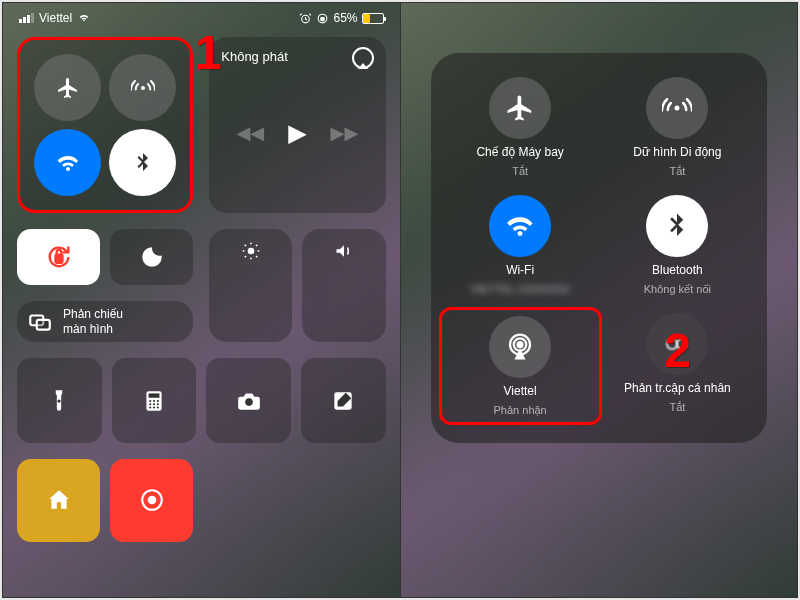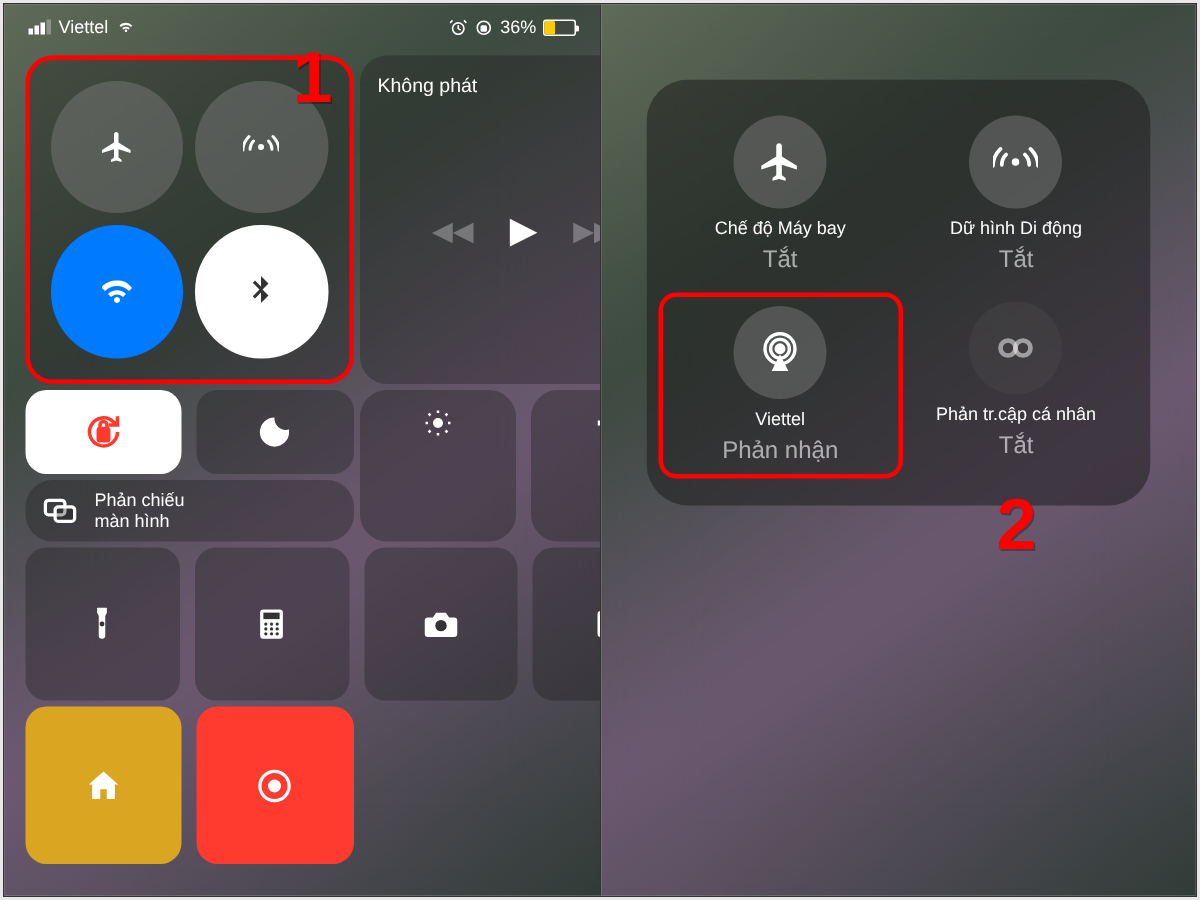--- a/index.html
+++ b/index.html
@@ -61,23 +61,23 @@
     .battery-fill { height: 100%; width: 36%; background: #ffcc00; border-radius: 1px;}
     
     
     .cc-container {
       position: absolute;
       top: 34px;
       left: 14px;
       right: 14px;
       bottom: 0;
       display: grid;
-      grid-template-columns: 1fr;
+      grid-template-columns: 1fr 1fr;
       grid-auto-rows: min-content;
-      gap: 4px;
+      gap: 16px;
       z-index: 3;
     }
     .module {
       background: rgba(30,30,30,0.35);
       border-radius: 18px;
     }
     .module-connectivity {
       aspect-ratio: 1;
       display: grid;
       grid-template-columns: 1fr 1fr;
@@ -191,21 +191,21 @@
     .exp-circle {
       width: 62px;
       height: 62px;
       border-radius: 50%;
       display: flex;
       align-items: center;
       justify-content: center;
     }
     .exp-circle svg { width: 30px; height: 30px; }
     .exp-label { color: #fff; font-size: 12px; font-weight: 500;}
-    .exp-sub { color: rgba(255,255,255,0.6); font-size: 16px;}
+    .exp-sub { color: rgba(255,255,255,0.6); font-size: 11px;}
     .exp-sub-blur { filter: blur(3px); }
     .highlight-red { border: 3px solid #ff0000; border-radius: 12px; padding: 6px; margin: -6px; }
     
     .annotation {
       position: absolute;
       color: #ff0000;
       font-size: 48px;
       font-weight: 900;
       z-index: 10;
       text-shadow: 1px 1px 0 rgba(0,0,0,.3);
@@ -237,21 +237,21 @@
       <div class="status-right">
         <svg width="13" height="13" viewBox="0 0 24 24" fill="#fff">
             <circle cx="12" cy="13" r="7" fill="none" stroke="#fff" stroke-width="2"></circle>
             <path d="M12 9v4l3 2" stroke="#fff" stroke-width="2" fill="none"></path>
             <path d="M5 3l-3 3M19 3l3 3" stroke="#fff" stroke-width="2"></path>
           </svg>
         <svg width="13" height="13" viewBox="0 0 24 24" fill="none" stroke="#fff" stroke-width="2">
             <circle cx="12" cy="12" r="8"></circle>
             <rect x="9" y="10" width="6" height="6" rx="1" fill="#fff"></rect>
           </svg>
-        <span>36%</span>
+        <span>65%</span>
         <div class="battery">
             <div class="battery-fill"></div>
           </div>
       </div>
     </div>
 
     <div class="annotation ann-1">1</div>
 
     <div class="cc-container">
 
@@ -400,20 +400,38 @@
       <div class="exp-item">
         <div class="exp-circle toggle-off">
             <svg viewBox="0 0 24 24" fill="#fff">
               <circle cx="12" cy="12" r="2"></circle>
               <path d="M7 8c-1.5 1.5-2.3 3.4-2.3 5.5M17 8c1.5 1.5 2.3 3.4 2.3 5.5M4 5C1.5 7.5 0 10.6 0 14M20 5c2.5 2.5 4 5.6 4 9" stroke="#fff" stroke-width="2" fill="none" stroke-linecap="round"></path>
             </svg>
           </div>
         <div class="exp-label">Dữ hình Di động</div>
         <div class="exp-sub">Tắt</div>
       </div>
+      <div class="exp-item">
+        <div class="exp-circle toggle-wifi-on">
+            <svg viewBox="0 0 24 24" fill="#fff">
+              <path d="M12 20c1.1 0 2-.9 2-2s-.9-2-2-2-2 .9-2 2 .9 2 2 2zm-6-6l2 2c1.1-1.1 2.5-1.7 4-1.7s2.9.6 4 1.7l2-2c-1.7-1.7-3.8-2.5-6-2.5s-4.3.8-6 2.5zm-4-4l2 2c2.2-2.2 5.1-3.3 8-3.3s5.8 1.1 8 3.3l2-2C19.2 6.2 15.7 5 12 5s-7.2 1.2-10 4z"></path>
+            </svg>
+          </div>
+        <div class="exp-label">Wi-Fi</div>
+        <div class="exp-sub exp-sub-blur">VIETTEL-XXXXXXX</div>
+      </div>
+      <div class="exp-item">
+        <div class="exp-circle toggle-bt-on">
+            <svg viewBox="0 0 24 24" fill="#333">
+              <path d="M12 2l5 5-4 4 4 4-5 5V13l-4 4-1.5-1.5L11 11 6.5 6.5 8 5l4 4V2z"></path>
+            </svg>
+          </div>
+        <div class="exp-label">Bluetooth</div>
+        <div class="exp-sub">Không kết nối</div>
+      </div>
       <div class="exp-item highlight-red">
         <div class="exp-circle toggle-off">
             <svg viewBox="0 0 24 24" fill="none" stroke="#fff" stroke-width="1.8">
               <circle cx="12" cy="10" r="2" fill="#fff"></circle>
               <circle cx="12" cy="10" r="5"></circle>
               <circle cx="12" cy="10" r="8"></circle>
               <path d="M9 21l3-6 3 6z" fill="#fff"></path>
             </svg>
           </div>
         <div class="exp-label">Viettel</div>

